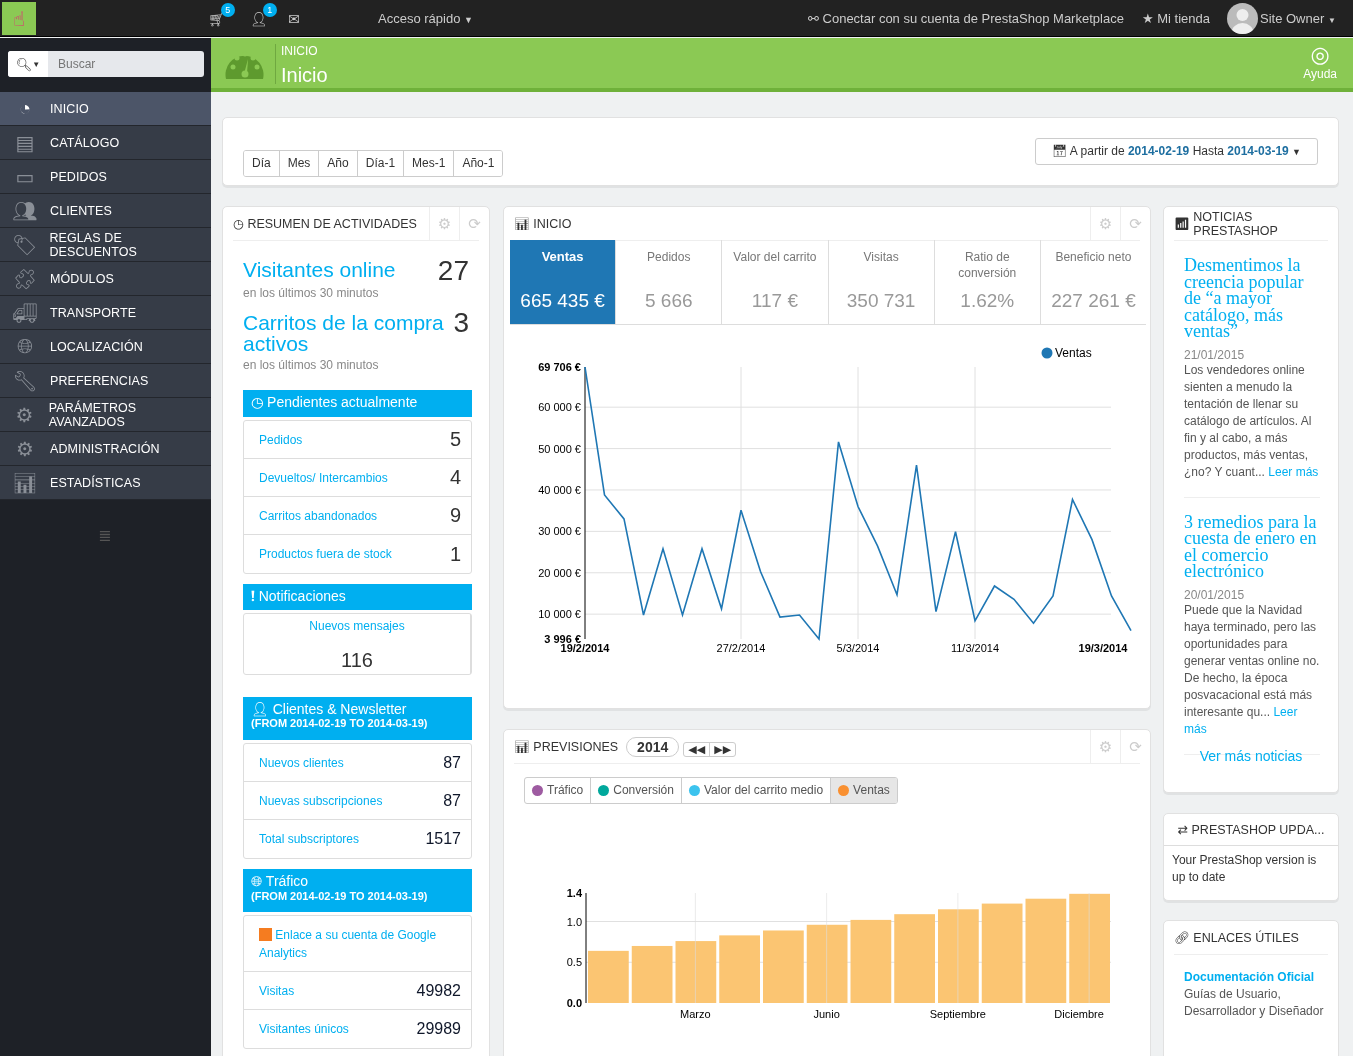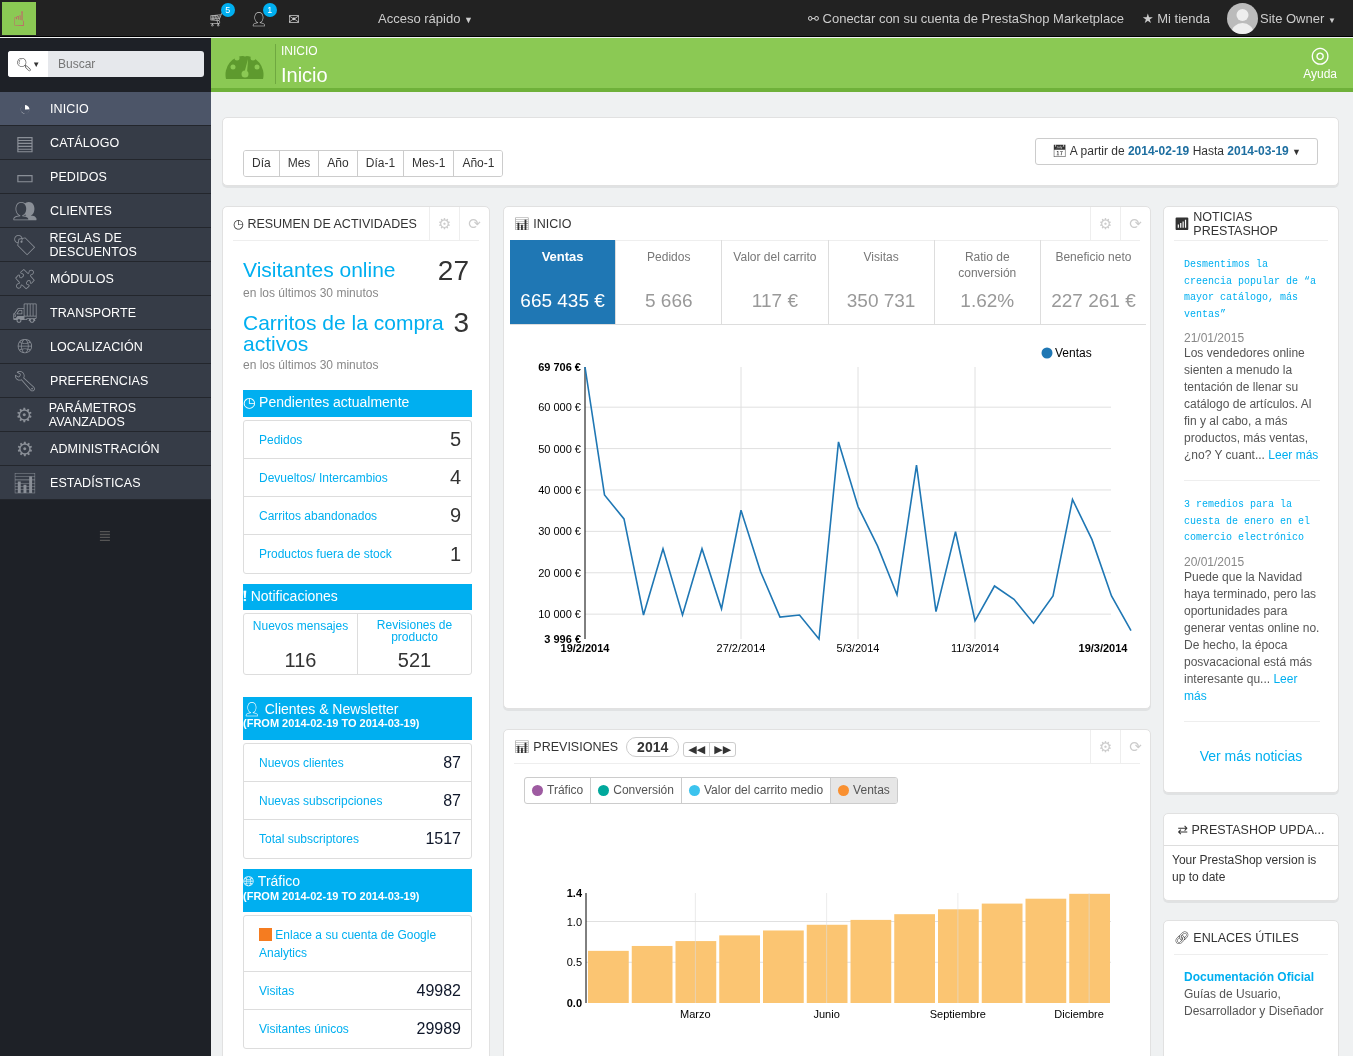--- a/index.html
+++ b/index.html
@@ -41,21 +41,21 @@
 .btngrp{position:absolute;left:20px;top:32px;display:flex;border:1px solid #ccc;border-radius:3px;overflow:hidden}
 .btngrp span{padding:0 8px;height:25px;line-height:25px;border-right:1px solid #ccc;color:#333;font-size:12px;background:#fff}
 .btngrp span:last-child{border-right:0}
 #daterange{position:absolute;right:20px;top:20px;height:27px;border:1px solid #ccc;border-radius:3px;padding:0 16px;line-height:25px;font-size:12px;color:#333;white-space:nowrap}
 #daterange b{color:#1d6ea0}
 
 #activity{left:222px;top:206px;width:268px;height:860px}
 .big{position:absolute;left:20px;font-size:21px;color:#00aff0;line-height:21px}
 .bignum{position:absolute;right:20px;font-size:28px;color:#333}
 .sub{position:absolute;left:20px;color:#888;font-size:12px}
-.bluebar{position:absolute;left:20px;width:229px;background:#00aff0;color:#fff;font-size:14px;padding:4px 0}
+.bluebar{position:absolute;left:20px;width:229px;background:#00aff0;color:#fff;font-size:14px;padding:4px 8px}
 .bluebar small{display:block;font-size:11px;font-weight:bold}
 .tbl{position:absolute;left:20px;width:229px;border:1px solid #ddd;border-radius:3px}
 .tbl .row{height:38px;border-bottom:1px solid #ddd;display:flex;align-items:center;justify-content:space-between;padding:0 10px 0 15px}
 .tbl .row:last-child{border-bottom:0}
 .tbl .row a{font-size:12px}
 .tbl .row .v{font-size:20px;color:#333}
 .tbl .row .vs{font-size:16px;color:#0f172a}
 
 #inicio{left:503px;top:206px;width:648px;height:503px}
 .kpis{position:absolute;left:6px;top:33px;width:636px;height:85px;display:flex}
@@ -72,21 +72,21 @@
 .arrows{display:inline-flex;border:1px solid #ccc;border-radius:3px;margin-left:4px;margin-top:6px}
 .arrows span{padding:0 4px;font-size:11px;color:#333}
 .legbtns{position:absolute;left:20px;top:47px;display:flex;border:1px solid #ccc;border-radius:3px;overflow:hidden}
 .legbtns span{padding:0 7px;height:25px;line-height:25px;border-right:1px solid #ccc;color:#555;font-size:12px;display:flex;align-items:center}
 .legbtns span:last-child{border-right:0;background:#e6e6e6}
 .dot{width:11px;height:11px;border-radius:50%;margin-right:4px;display:inline-block}
 #barchart{position:absolute;left:0;top:140px;width:648px;height:200px}
 
 #news{left:1163px;top:206px;width:176px;height:587px}
 .news-item{margin:16px 18px 0 20px;border-bottom:1px solid #eee;padding-bottom:16px}
-.news-item h4{color:#00aff0;font-weight:normal;font-size:10px;line-height:16.5px;font-family:Liberation Mono, monospace}
+.news-item h4{color:#00aff0;font-weight:normal;font-size:18px;line-height:16.5px;font-family:Liberation Serif, serif}
 .news-item .d{color:#888;margin-top:8px;font-size:12px}
 .news-item p{color:#555;font-size:12px;line-height:17px;margin-top:0}
 #more-news{position:absolute;left:0;right:0;top:541px;text-align:center;font-size:14px;font-family:"Liberation Sans Narrow","Liberation Sans",sans-serif}
 #update{left:1163px;top:813px;width:176px;height:88px}
 #update .ph{justify-content:center;margin:0;border-bottom:1px solid #ddd;height:32px}
 #update p{padding:6px 8px;color:#333;font-size:12px;line-height:17px}
 #links{left:1163px;top:920px;width:176px;height:150px}
 #links .lk{margin:14px 10px 0 20px;font-size:12px;line-height:17px;color:#555}
 #links .lk b{color:#00aff0;display:block}
 svg text{font-family:"Liberation Sans",sans-serif}
@@ -271,24 +271,20 @@
       </div>
   </div>
 
   <div class="bluebar" style="top:377px;height:26px">
     <span>❗︎</span> <span>Notificaciones</span>
   </div>
   <div class="tbl" style="top:406px;height:62px;display:flex">
     <div style="flex:1;border-right:1px solid #ddd;text-align:center;padding-top:5px">
       <a>Nuevos mensajes</a>
       <div style="font-size:20px;color:#333;margin-top:16px">116</div>
-    </div>
-    <div style="flex:1;text-align:center;padding-top:5px">
-      <a style="display:block;width:80px;margin:0 auto;line-height:12px">Revisiones de producto</a>
-      <div style="font-size:20px;color:#333;margin-top:6px">521</div>
     </div>
   </div>
 
   <div class="bluebar" style="top:490px;height:43px">
     <span>👤︎</span> <span>Clientes &amp; Newsletter</span>
     <small>(FROM 2014-02-19 TO 2014-03-19)</small>
   </div>
   <div class="tbl" style="top:536px">
     <div class="row">
         <a>Nuevos clientes</a>

